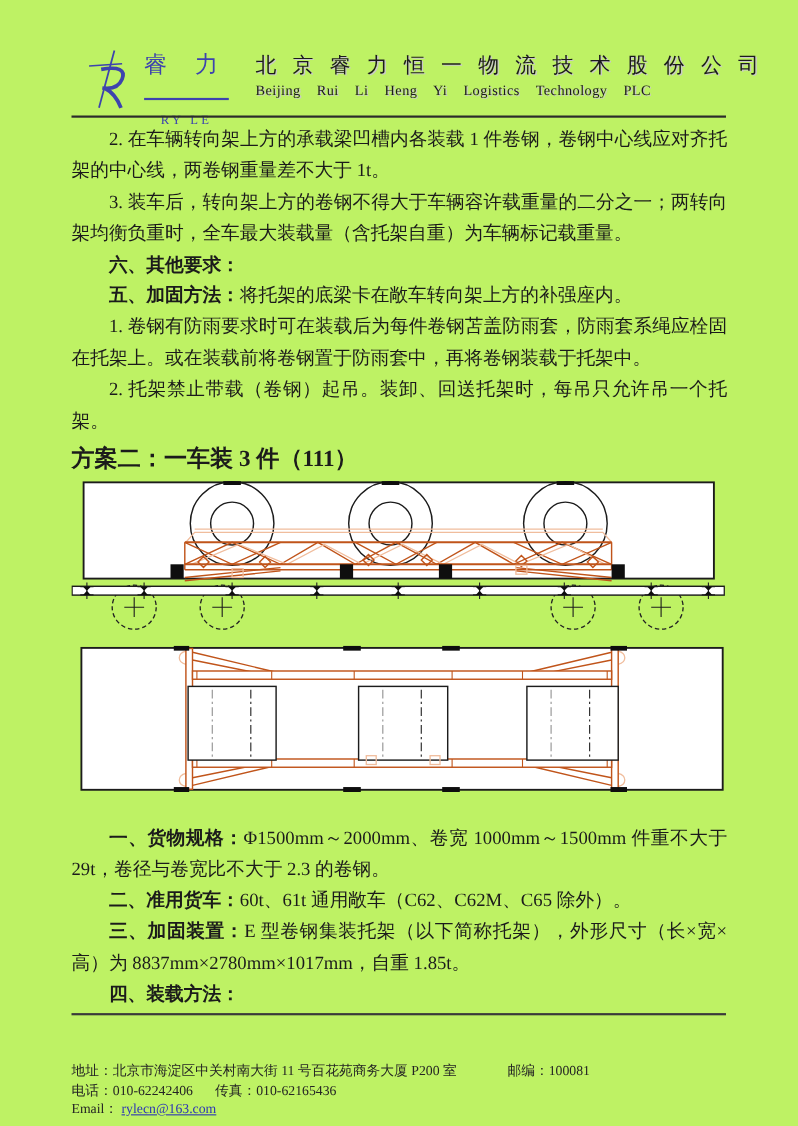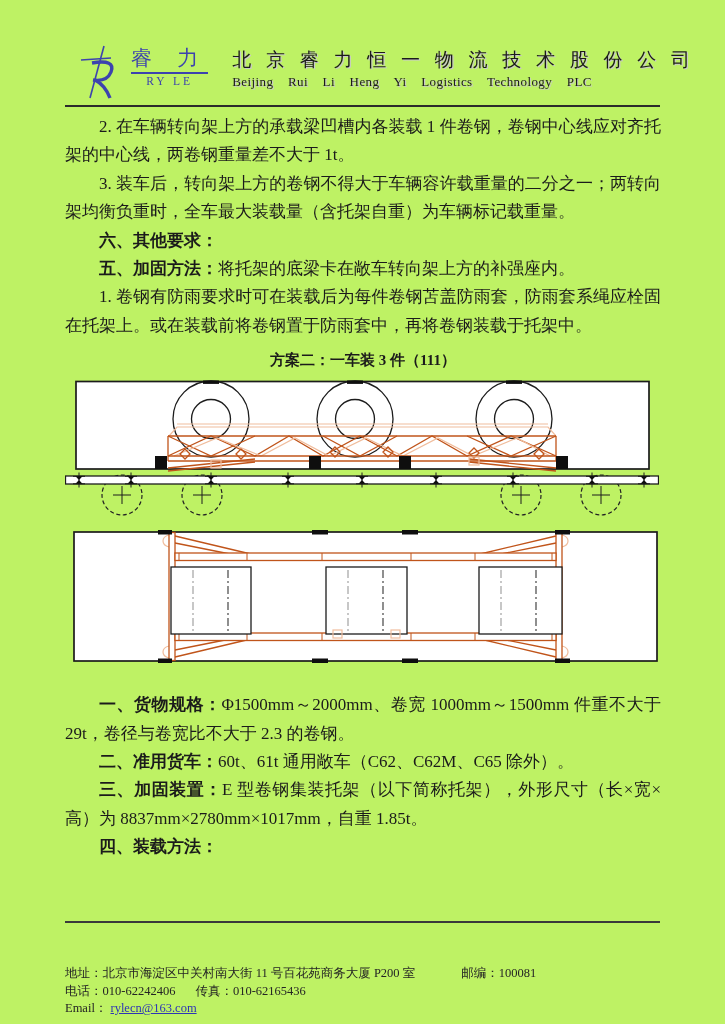--- a/index.html
+++ b/index.html
@@ -13,32 +13,32 @@
   html,body{margin:0;padding:0;background:#e8e8e8;}
   .page{position:relative;width:725px;height:1024px;background:#bef264;margin:0 auto;
         font-family:Liberation Serif, serif;color:var(--text-black);overflow:hidden;}
 
   
   .hdr{position:absolute;left:80px;top:45px;width:582px;display:flex;gap:24px;align-items:flex-start;}
   .logo{display:flex;gap:7px;align-items:flex-start;}
   .logo-txt{display:flex;flex-direction:column;}
   .logo-cn{font-size:21px;color:var(--logo-blue);letter-spacing:10px;white-space:nowrap;line-height:26px;}
   .logo-en{font-size:11.5px;color:var(--logo-blue);letter-spacing:3px;border-top:2px solid var(--logo-blue);
-           margin-top:1px;padding-top:1px;text-align:center;white-space:nowrap;}
+           margin-top:18px;padding-top:13px;text-align:center;white-space:nowrap;}
   .co{padding-top:3px;}
   .co-cn{font-size:19px;word-spacing:10px;white-space:nowrap;text-shadow:1.2px 1.2px 0 #c9c9c9;line-height:24px;}
   .co-en{font-size:13px;word-spacing:11px;letter-spacing:.4px;margin-top:2px;white-space:nowrap;
          text-shadow:1.2px 1.2px 0 #c9c9c9;}
   .hdr-rule{position:absolute;left:65px;top:105px;width:595px;height:2px;background:var(--rule-dark);}
 
   
   .body-text{position:absolute;left:65px;top:113px;width:596px;}
   .para{margin:0;font-size:17px;line-height:28.4px;text-align:justify;text-indent:2em;}
   .lead{font-weight:bold;}
-  .scheme{margin:6px 0;font-size:15px;line-height:28px;font-weight:bold;text-indent:0;text-align:center;}
+  .scheme{margin:6px 0;font-size:21px;line-height:28px;font-weight:bold;text-indent:0;}
   .diagram{display:block;margin-top:5px;}
   .d2{margin-top:8px;}
   .specs{margin-top:28px;}
 
   
   .ft-rule{position:absolute;left:65px;top:921px;width:595px;height:2px;background:#3a3a3a;}
   .ft{position:absolute;left:65px;top:965px;width:595px;font-size:12.5px;line-height:17.5px;color:#242424;}
   .ft-line1{display:flex;}
   .ft-post{margin-left:46px;}
   .email-link{color:var(--link-blue);text-decoration:underline;cursor:pointer;}
@@ -83,20 +83,21 @@
   </header>
   <div class="hdr-rule"></div>
 
   <main class="body-text">
 
     <p class="para"><span class="lead"></span><span>2. 在车辆转向架上方的承载梁凹槽内各装载 1 件卷钢，卷钢中心线应对齐托架的中心线，两卷钢重量差不大于 1t。</span></p>
     <p class="para"><span class="lead"></span><span>3. 装车后，转向架上方的卷钢不得大于车辆容许载重量的二分之一；两转向架均衡负重时，全车最大装载量（含托架自重）为车辆标记载重量。</span></p>
     <p class="para"><span class="lead">六、其他要求：</span><span></span></p>
     <p class="para"><span class="lead">五、加固方法：</span><span>将托架的底梁卡在敞车转向架上方的补强座内。</span></p>
     <p class="para"><span class="lead"></span><span>1. 卷钢有防雨要求时可在装载后为每件卷钢苫盖防雨套，防雨套系绳应栓固在托架上。或在装载前将卷钢置于防雨套中，再将卷钢装载于托架中。</span></p>
+    <p class="para"><span class="lead"></span><span>2. 托架禁止带载（卷钢）起吊。装卸、回送托架时，每吊只允许吊一个托架。</span></p>
 
     <h2 class="scheme">方案二：一车装 3 件（111）</h2>
 
     <svg class="diagram" width="594" height="142" viewBox="0 0 594 142">
       <defs>
         <g id="anc">
           <line x1="-6" y1="-3.7" x2="6" y2="-3.7" class="sk thin"></line>
           <line x1="-6" y1="3.8" x2="6" y2="3.8" class="sk thin"></line>
           <line x1="0" y1="-7.5" x2="0" y2="7.5" class="sk thin"></line>
           <polygon points="-3.5,-3.7 3.5,-3.7 0,0" class="blk"></polygon>

